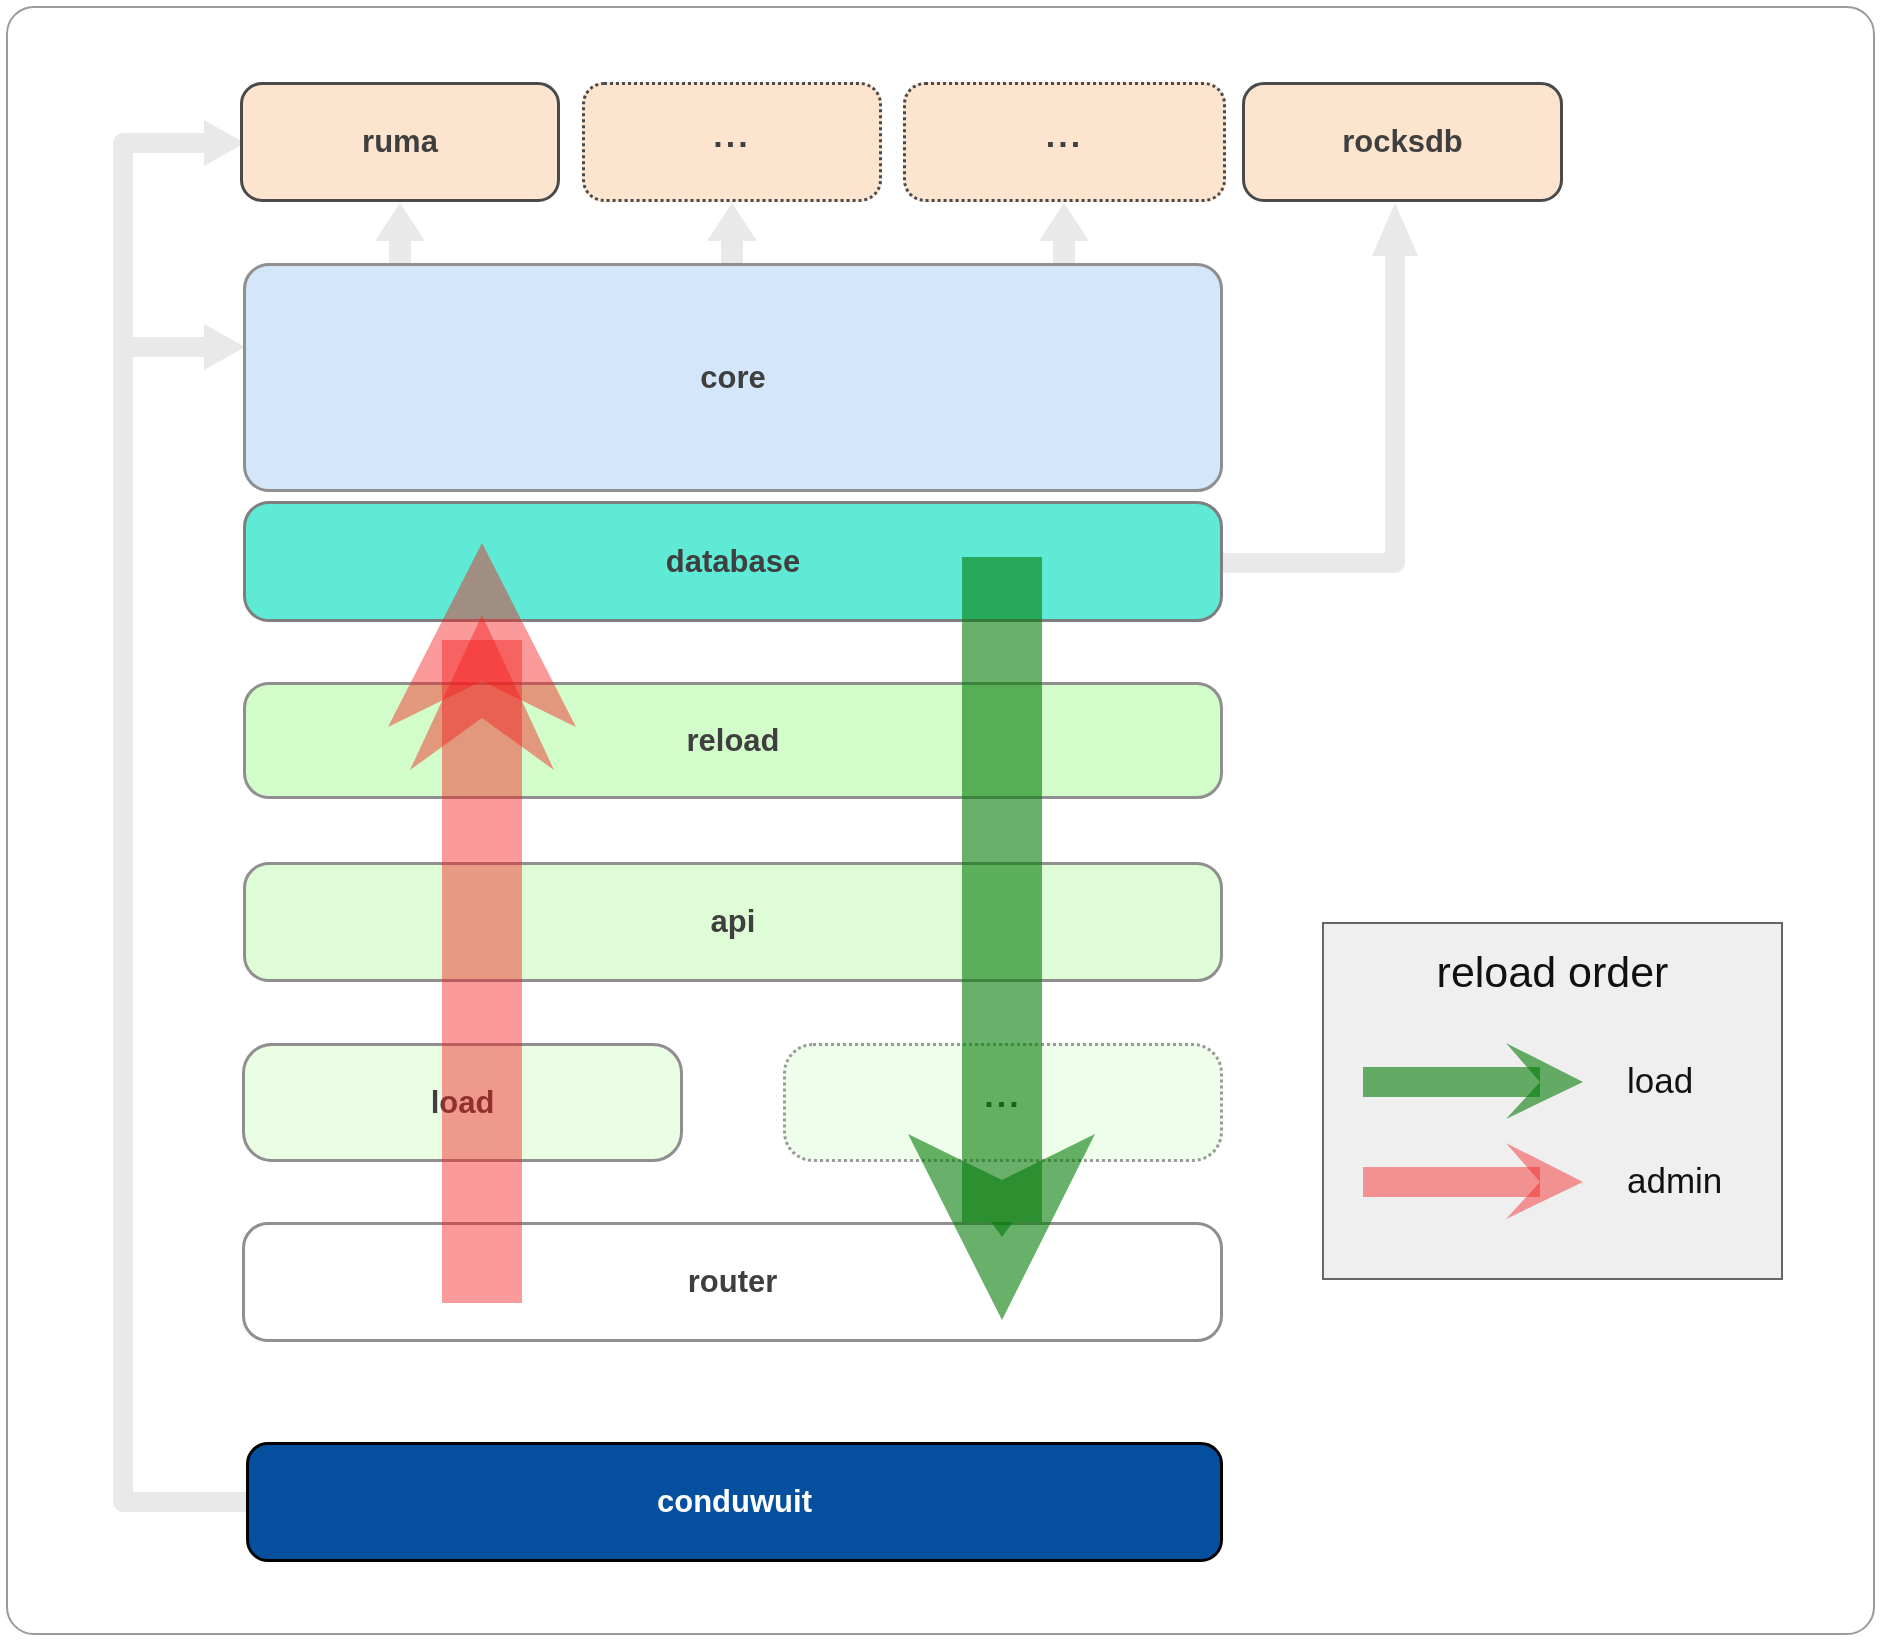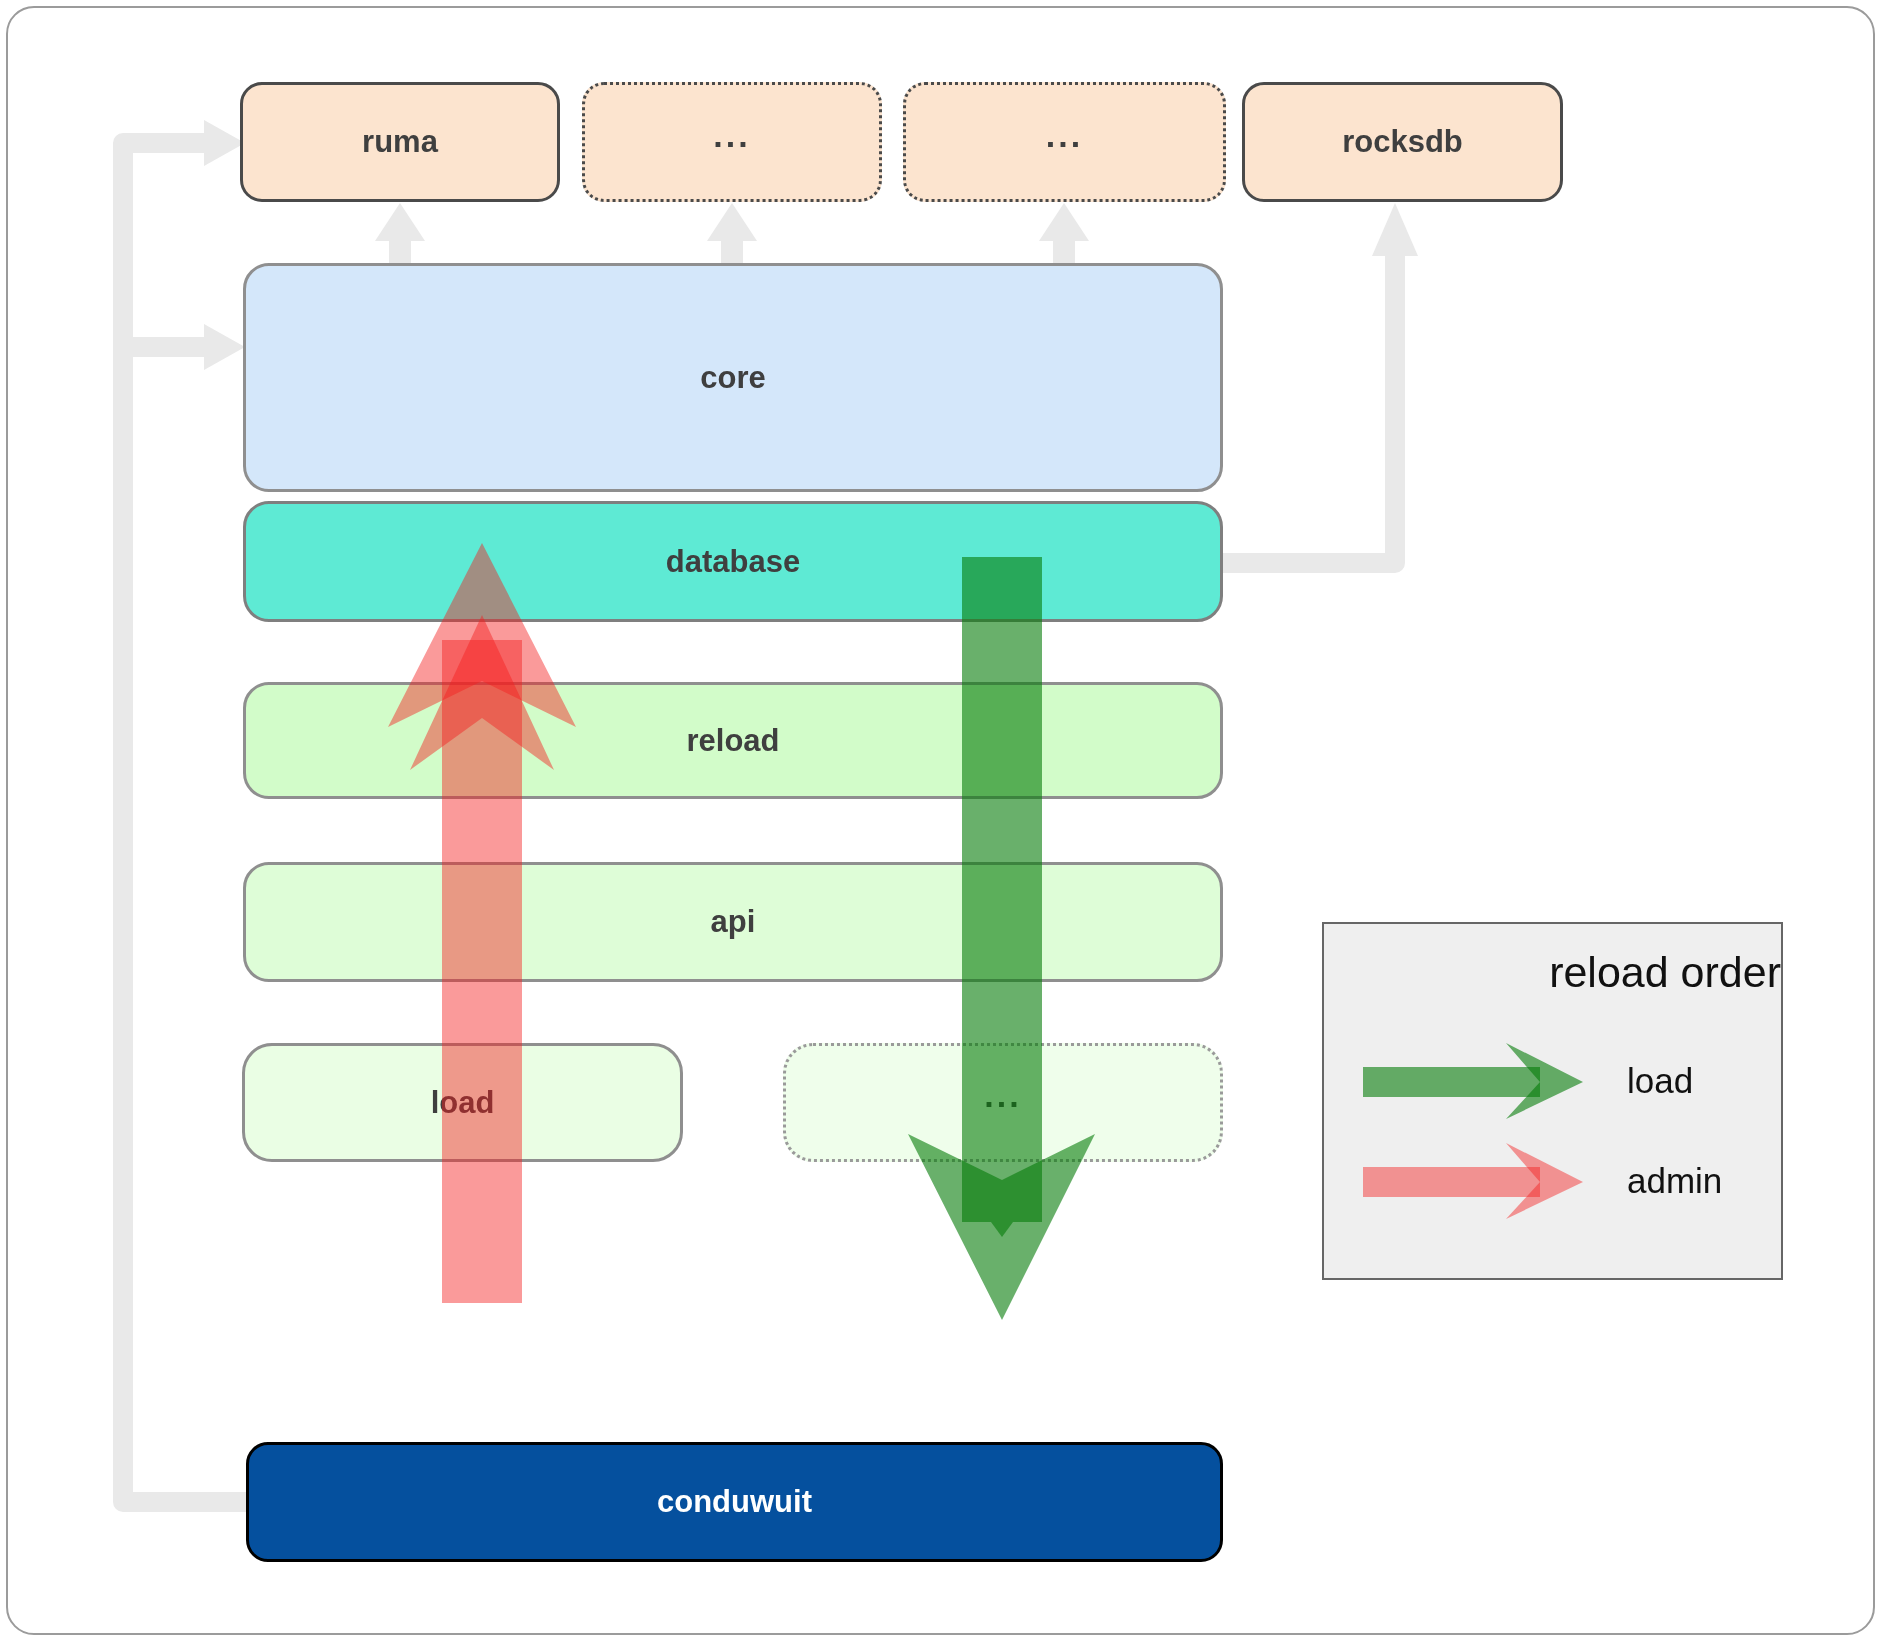--- a/index.html
+++ b/index.html
@@ -36,21 +36,21 @@
   .box-sdots    {left:783px;top:1043px;width:440px;height:119px;background:#effeeb;border:3px dotted #9a9a9a;border-radius:30px;}
   .box-router   {left:242px;top:1222px;width:981px;height:120px;background:#ffffff;border:3px solid #8f8f8f;border-radius:26px;}
   .box-conduwuit{left:246px;top:1442px;width:977px;height:120px;background:#05509e;border:3px solid #000000;border-radius:22px;color:#ffffff;}
   .dots-label{transform:translateY(-7px);letter-spacing:3px;font-size:34px;}
 
   .legend{
     position:absolute;left:1322px;top:922px;width:461px;height:358px;
     background:#efefef;border:2px solid #666666;box-sizing:border-box;z-index:2;
   }
   .legend-title{
-    position:absolute;top:24px;left:0;width:100%;text-align:right;
+    position:absolute;top:24px;left:0;width:100%;text-align:center;
     font-size:43px;color:#111111;font-weight:400;
   }
   .legend-row{position:absolute;left:39px;display:flex;align-items:center;}
   .legend-row-load{top:119px;}
   .legend-row-unload{top:219px;}
   .legend-label{margin-left:34px;font-size:35px;color:#111111;}
 </style>
 </head>
 <body>
 
@@ -95,20 +95,23 @@
   </div>
   <div class="box box-api">
     <span>api</span>
   </div>
   <div class="box box-admin">
     <span>load</span>
   </div>
   <div class="box box-sdots">
     <span class="dots-label">...</span>
   </div>
+  <div class="box box-router">
+    <span>router</span>
+  </div>
   <div class="box box-conduwuit">
     <span>conduwuit</span>
   </div>
 
   <div class="legend">
     <div class="legend-title">reload order</div>
     <div class="legend-row legend-row-load">
       <svg width="230" height="76" viewBox="0 0 230 76">
         <g fill="rgba(5,123,9,0.6)">
           <rect x="0" y="24" width="177" height="30"></rect>

